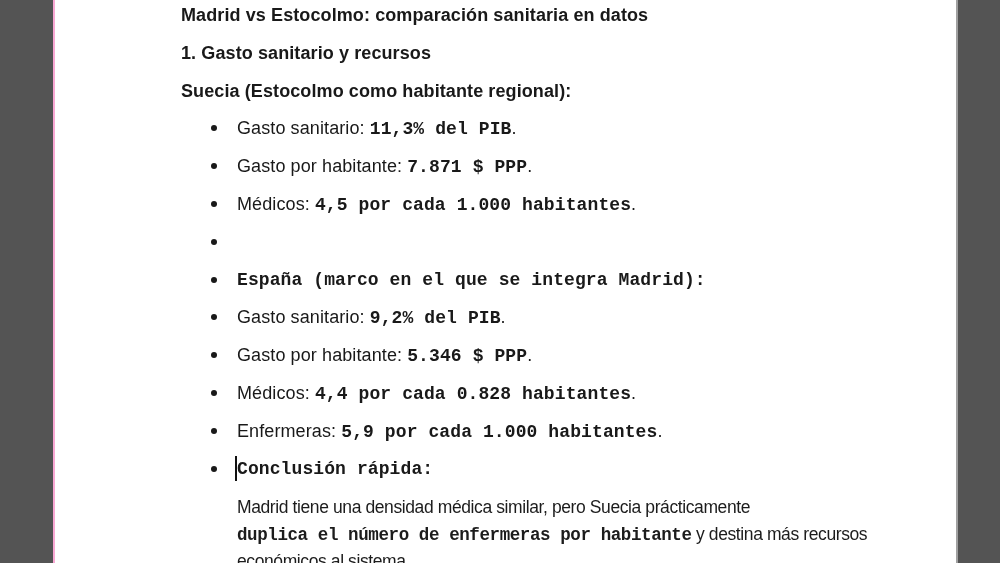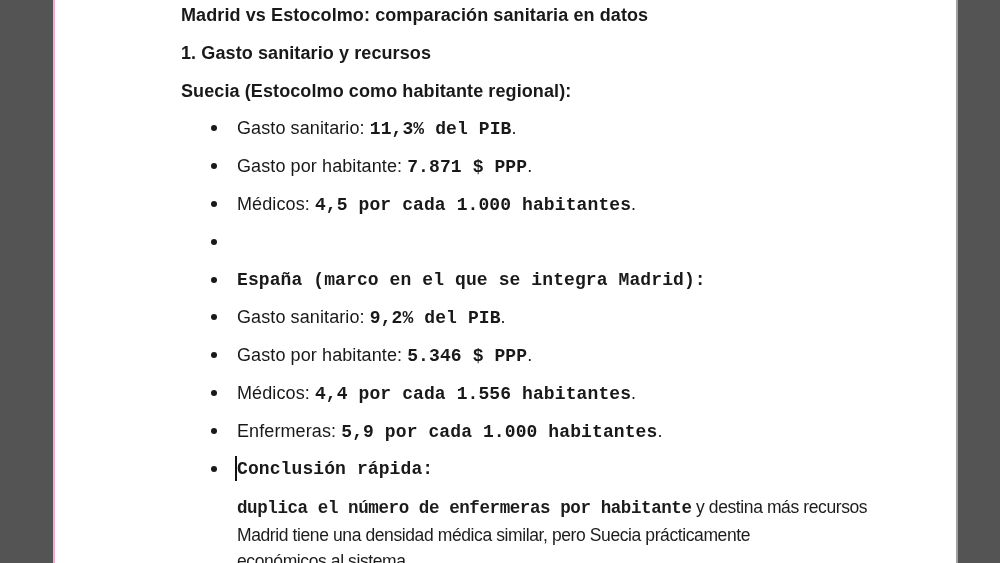--- a/index.html
+++ b/index.html
@@ -119,35 +119,35 @@
         <span class="txt"><span>Gasto sanitario: </span><b>9,2% del PIB</b><span>.</span></span>
       </div>
 
       <div class="line bullet">
         <span class="dot"></span>
         <span class="txt"><span>Gasto por habitante: </span><b>5.346 $ PPP</b><span>.</span></span>
       </div>
 
       <div class="line bullet">
         <span class="dot"></span>
-        <span class="txt"><span>Médicos: </span><b>4,4 por cada 1.556 habitantes</b><span>.</span></span>
+        <span class="txt"><span>Médicos: </span><b>4,4 por cada 0.828 habitantes</b><span>.</span></span>
       </div>
 
       <div class="line bullet">
         <span class="dot"></span>
         <span class="txt"><span>Enfermeras: </span><b>5,9 por cada 1.000 habitantes</b><span>.</span></span>
       </div>
 
       <div class="line bullet">
         <span class="dot"></span>
         <span class="caret"></span>
         <span class="txt bold">Conclusión rápida:</span>
       </div>
 
       <div class="conclusion-para">
+        <div>Madrid tiene una densidad médica similar, pero Suecia prácticamente</div>
         <div><b>duplica el número de enfermeras por habitante</b><span> y destina más recursos</span></div>
-        <div>Madrid tiene una densidad médica similar, pero Suecia prácticamente</div>
         <div>económicos al sistema.</div>
       </div>
 
     </div>
   </div>
 </div>
 
 </body></html>

